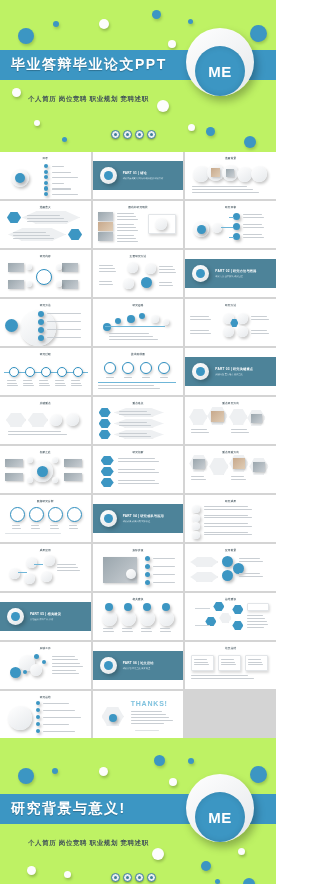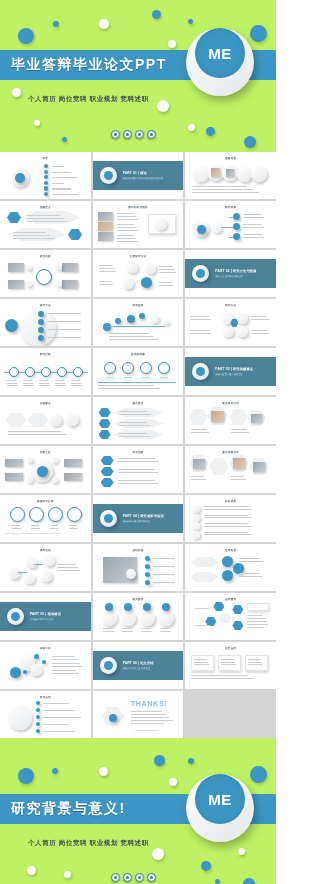--- a/index.html
+++ b/index.html
@@ -32,21 +32,21 @@
   }
   .band-sub {
     position:absolute; left:28px; font-size:6.5px; color:#3f4f58;
     font-weight:bold; letter-spacing:.6px; white-space:nowrap;
   }
 
   .me-badge {
     position:absolute; border-radius:50%;
     background:linear-gradient(145deg,#ffffff,#e4e7ea);
     box-shadow:3px 5px 9px rgba(0,0,0,.28);
-    display:flex; align-items:flex-start; justify-content:center;
+    display:flex; align-items:flex-end; justify-content:center;
   }
   .me-inner {
     border-radius:50%; background:#3c96c3;
     display:flex; align-items:center; justify-content:center;
     box-shadow:inset 0 0 6px rgba(0,0,0,.12);
   }
   .me-inner span {
     color:#fff; font-weight:bold; letter-spacing:.5px;
   }
 

